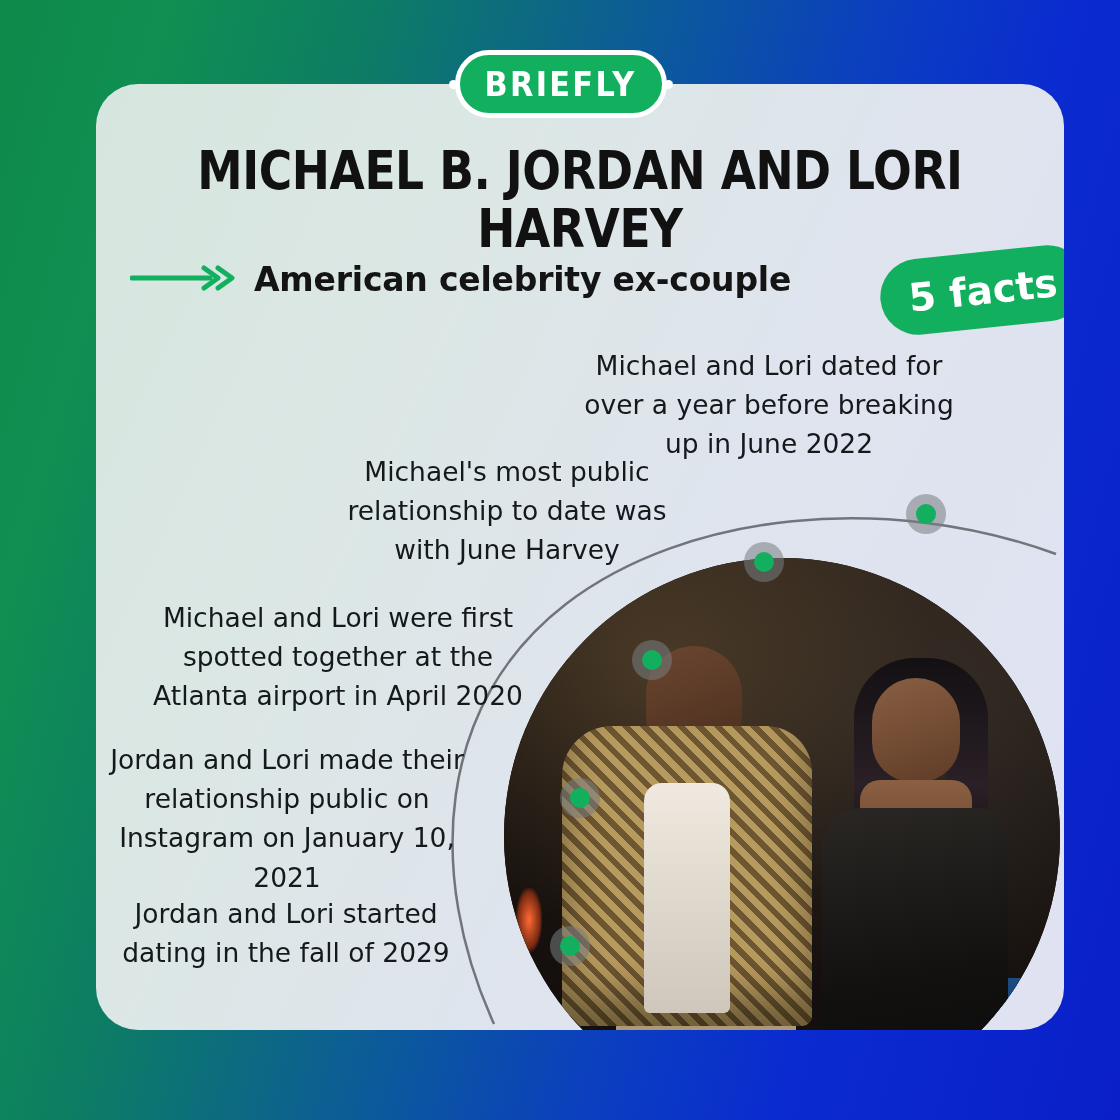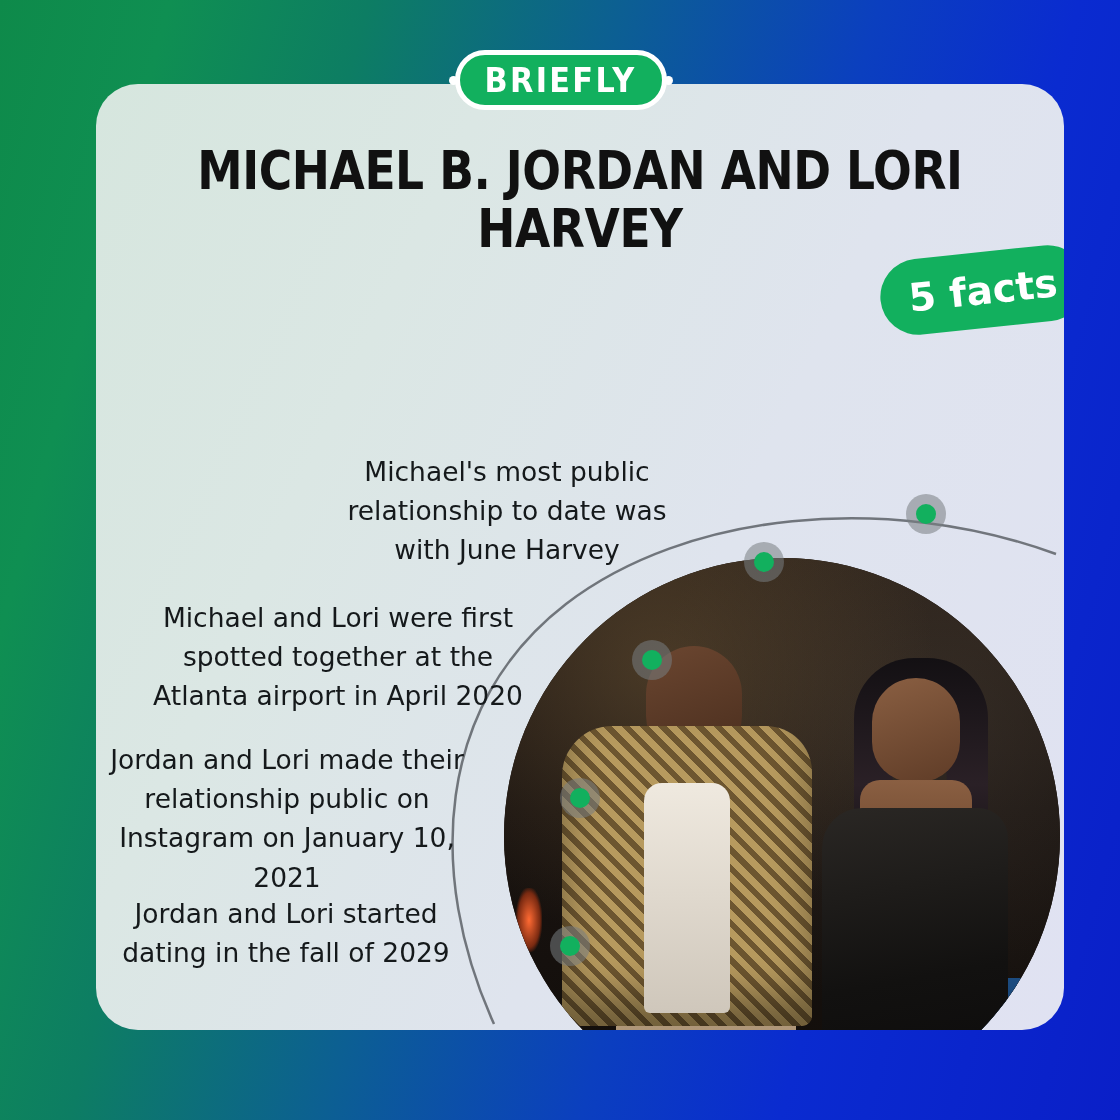--- a/index.html
+++ b/index.html
@@ -33,21 +33,21 @@
     overflow: hidden;
     margin-left: 8px;
   }
 
   
   #brand-pill {
     position: absolute;
     left: 455px;
     top: 50px;
     width: 212px;
-    height: 60px;
+    height: 68px;
     border-radius: 40px;
     background: #12b05e;
     border: 5px solid #ffffff;
     box-sizing: border-box;
     display: flex;
     align-items: center;
     justify-content: center;
     gap: 20px;
     z-index: 6;
   }
@@ -251,20 +251,30 @@
 </style>
 </head>
 <body>
 
 <div id="poster">
 
   <div id="card">
 
     <div id="title">MICHAEL B. JORDAN AND LORI HARVEY</div>
 
+    <div id="subtitle-row">
+      <span id="arrow-icon">
+        <svg width="108" height="26" viewBox="0 0 108 26" xmlns="http://www.w3.org/2000/svg">
+          <line x1="2" y1="13" x2="80" y2="13" stroke="#12b05e" stroke-width="5" stroke-linecap="round"></line>
+          <polyline points="74,3 88,13 74,23" fill="none" stroke="#12b05e" stroke-width="5" stroke-linecap="round" stroke-linejoin="round"></polyline>
+          <polyline points="88,3 102,13 88,23" fill="none" stroke="#12b05e" stroke-width="5" stroke-linecap="round" stroke-linejoin="round"></polyline>
+        </svg>
+      </span>
+      <span id="subtitle">American celebrity ex-couple</span>
+    </div>
 
     <svg id="arc-layer" viewBox="0 0 968 946" xmlns="http://www.w3.org/2000/svg">
       <path d="M 398 940 C 330 790, 340 620, 470 520 C 590 428, 790 408, 960 470" fill="none" stroke="#5d6167" stroke-width="2.5" opacity="0.85"></path>
     </svg>
 
     <div id="photo-circle">
       <div id="photo-inner">
         <div class="fig" id="car-light"></div>
         <div class="fig" id="blue-car"></div>
         <div class="fig" id="woman-hair"></div>
@@ -272,20 +282,21 @@
         <div class="fig" id="woman-skin"></div>
         <div class="fig" id="woman-dress"></div>
         <div class="fig" id="man-head"></div>
         <div class="fig" id="man-neck"></div>
         <div class="fig" id="man-pants"></div>
         <div class="fig" id="man-shirt"></div>
         <div class="fig" id="man-tank"></div>
       </div>
     </div>
 
+    <div class="fact" id="fact-0">Michael and Lori dated for over a year before breaking up in June 2022</div>
     <div class="fact" id="fact-1">Michael's most public relationship to date was with June Harvey</div>
     <div class="fact" id="fact-2">Michael and Lori were first spotted together at the Atlanta airport in April 2020</div>
     <div class="fact" id="fact-3">Jordan and Lori made their relationship public on Instagram on January 10, 2021</div>
     <div class="fact" id="fact-4">Jordan and Lori started dating in the fall of 2029</div>
 
     <div class="node-outer" style="left:810px; top:410px;">
       <div class="node-inner"></div>
     </div>
     <div class="node-outer" style="left:648px; top:458px;">
       <div class="node-inner"></div>

